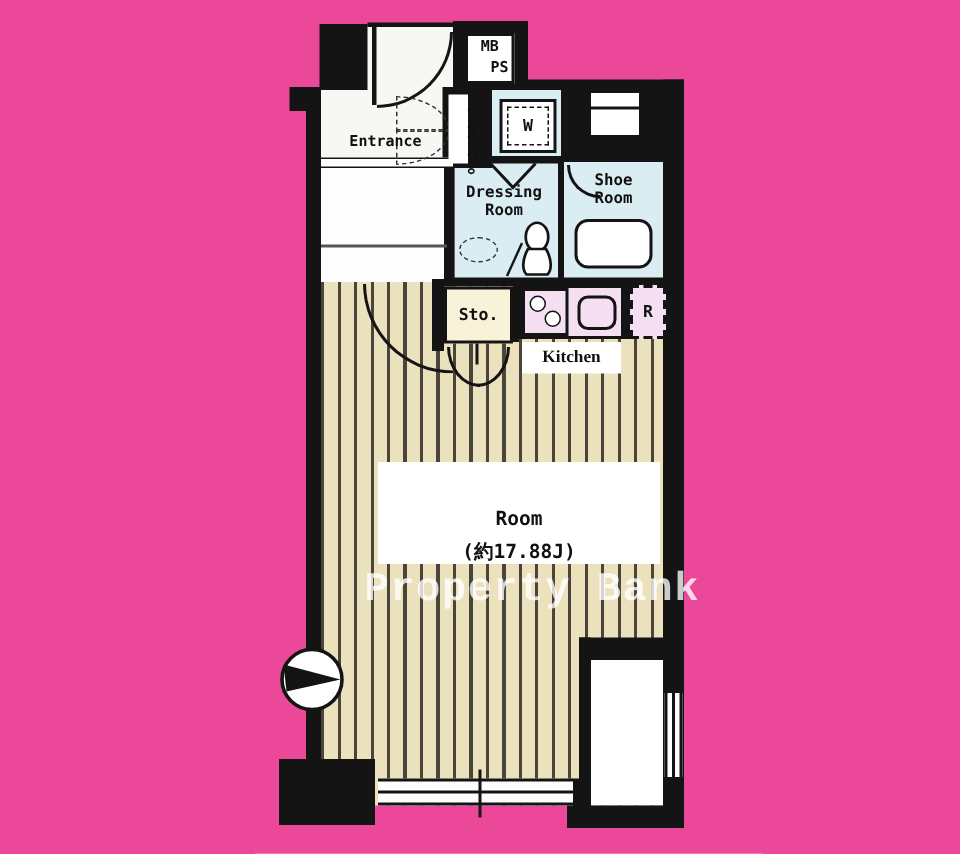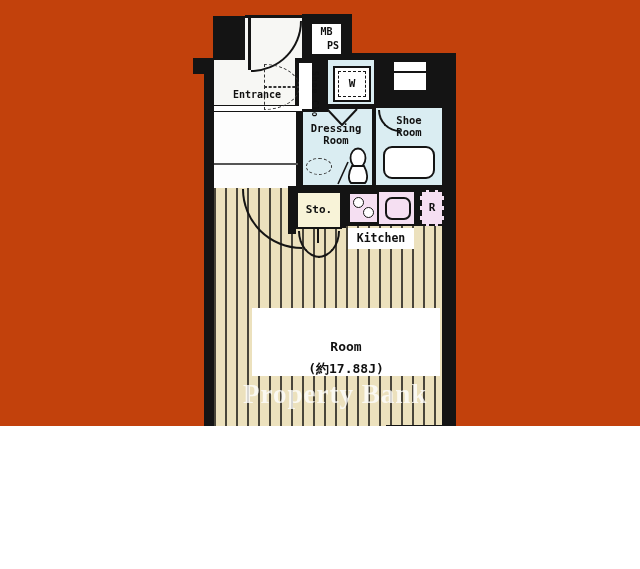--- a/index.html
+++ b/index.html
@@ -1,37 +1,37 @@
 <!DOCTYPE html>
 <html><head>
 <meta charset="utf-8">
 <style>
   html,body{margin:0;padding:0;}
-  .canvas{position:relative;width:640px;height:426px;background:#c2410c;overflow:hidden;
+  .canvas{position:relative;width:640px;height:569px;background:#ec4899;overflow:hidden;
           font-family:"DejaVu Sans Mono","Liberation Mono",monospace;color:#111;}
   .abs{position:absolute;}
   .wall{position:absolute;background:#141414;}
   .thinline{position:absolute;background:#141414;}
   
   .floor{position:absolute;background:repeating-linear-gradient(to right,#49453a 0 2px,#ece1bd 2px 11px);}
   
   .wet{position:absolute;background:#daedf2;}
   .white-room{position:absolute;background:#f7f7f4;}
   
   .arc{position:absolute;border:2px solid #141414;background:transparent;}
   .arc-br{border-top:none;border-left:none;border-bottom-right-radius:100%;}
   .arc-bl{border-top:none;border-right:none;border-bottom-left-radius:100%;}
   .arc-tr{border-bottom:none;border-left:none;border-top-right-radius:100%;}
   .dashed{border-style:dashed;border-width:1.5px;border-color:#333;}
   .lbl{position:absolute;font-weight:bold;color:#101010;text-align:center;line-height:1.15;white-space:nowrap;}
   .box{position:absolute;border:2px solid #141414;box-sizing:border-box;}
   .vtext{position:absolute;overflow:visible;}
   .vtext span{display:inline-block;transform-origin:top left;transform:rotate(90deg) translateY(-100%);
               font-weight:bold;font-size:8px;white-space:nowrap;letter-spacing:1px;}
-  .watermark{position:absolute;font-family:Liberation Serif, serif;font-weight:bold;
+  .watermark{position:absolute;font-family:Liberation Mono, monospace;font-weight:bold;
              font-size:27px;color:rgba(255,255,255,0.78);letter-spacing:1px;z-index:60;}
   .winH{position:absolute;background:#fff;border-top:2px solid #141414;border-bottom:2px solid #141414;box-sizing:border-box;}
   .winH .mid{position:absolute;left:0;right:0;top:50%;height:2px;margin-top:-1px;background:#141414;}
   .winV{position:absolute;background:#fff;border-left:2px solid #141414;border-right:2px solid #141414;box-sizing:border-box;}
   .winV .mid{position:absolute;top:0;bottom:0;left:50%;width:2px;margin-left:-1px;background:#141414;}
   svg{display:block;}
 </style>
 </head>
 <body>
 
@@ -139,21 +139,21 @@
     <div class="abs" style="left:0px;top:0px;width:31px;height:32px;border:2px solid #141414;box-sizing:border-box;">
       <div class="abs" style="left:3px;top:3px;width:11px;height:11px;border:1.8px solid #141414;border-radius:50%;background:#fff;box-sizing:border-box;"></div>
       <div class="abs" style="left:13px;top:13px;width:11px;height:11px;border:1.8px solid #141414;border-radius:50%;background:#fff;box-sizing:border-box;"></div>
     </div>
     <div class="abs" style="left:37px;top:5px;width:26px;height:23px;border:2px solid #141414;border-radius:7px;box-sizing:border-box;"></div>
   </div>
   <div class="abs" style="left:420px;top:190px;width:24px;height:36px;background:#f5dff2;border:2px dashed #141414;box-sizing:border-box;z-index:5;">
     <div class="lbl" style="left:0;right:0;top:10px;font-size:11px;">R</div>
   </div>
   <div class="abs" style="left:348px;top:228px;width:66px;height:21px;background:#fff;z-index:5;">
-    <div class="lbl" style="left:0;right:0;top:4px;font-size:11.5px;">Kitchen</div>
+    <div class="lbl" style="left:0;right:0;top:4px;font-size:11.5px;font-family:Liberation Serif, serif;">Kitchen</div>
   </div>
 
   <div class="lbl" style="left:252px;top:315px;width:188px;font-size:13px;line-height:1.65;z-index:6;">
     <br>
     <span>Room</span><br>
     <span>(約17.88J)</span>
   </div>
 
   <div class="lbl" style="left:214px;top:89px;width:86px;font-size:10px;z-index:6;">Entrance</div>
 

